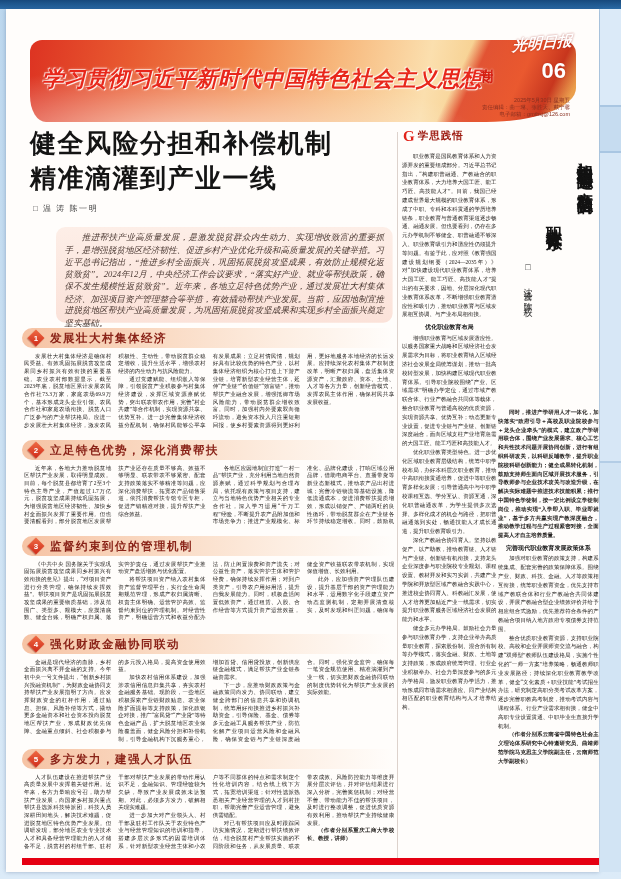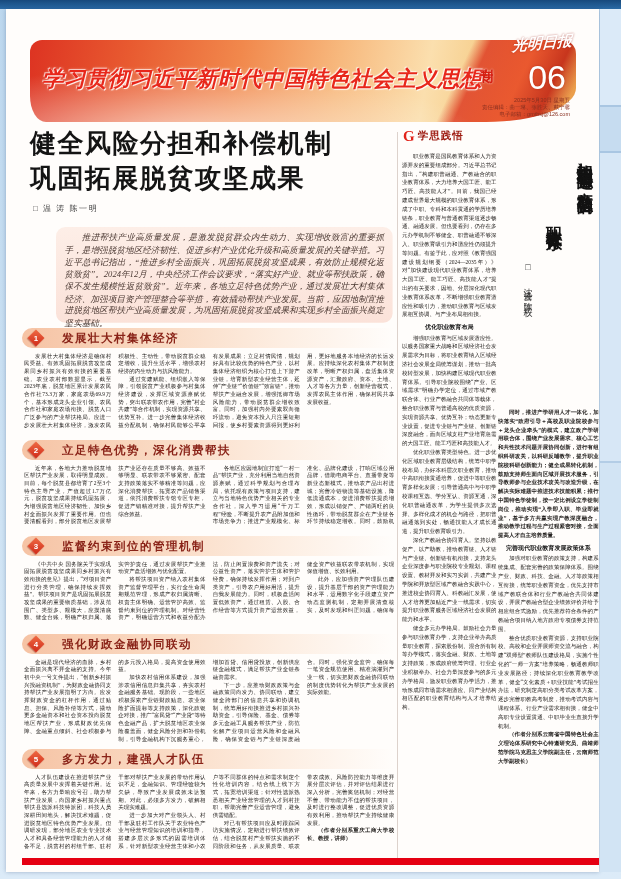--- a/index.html
+++ b/index.html
@@ -26,21 +26,21 @@
   .banner-slogan{position:absolute;left:12px;top:24px;font-family:"Liberation Sans",sans-serif;
     font-size:21.5px;font-weight:900;letter-spacing:.5px;color:#e8271b;white-space:nowrap;
     text-shadow:1px 1px 0 rgba(255,255,255,.85),-1px -1px 0 rgba(255,255,255,.6),0 0 3px rgba(255,255,255,.8);font-style:italic;}
   .banner-edition{position:absolute;left:448px;top:16px;writing-mode:vertical-rl;
     font-family:"Liberation Sans",sans-serif;font-size:14px;font-weight:900;color:#d61f12;letter-spacing:2px;
     text-shadow:0 0 2px rgba(255,255,255,.8);}
   .masthead{position:absolute;right:4px;top:-6px;font-family:"Liberation Serif",serif;
     font-style:italic;font-weight:700;font-size:15px;color:#fff;transform:rotate(-5deg) skewX(-8deg);
     text-shadow:0 0 2px rgba(150,20,10,.6);}
   .pagenum{position:absolute;right:10px;top:18px;font-family:"Liberation Sans",sans-serif;
-    font-size:34px;font-weight:400;color:#fff;text-shadow:0 0 2px rgba(150,20,10,.5);}
+    font-size:22px;font-weight:700;color:#fff;text-shadow:0 0 2px rgba(150,20,10,.5);}
   .banner-info{position:absolute;right:6px;bottom:4px;width:240px;transform:scale(.55);transform-origin:100% 100%;
     text-align:right;font-family:"Liberation Sans",sans-serif;font-size:10px;line-height:13px;color:#8a3020;}
 
   
   .m-title{position:absolute;left:30px;top:126px;font-family:"Liberation Sans",sans-serif;
     font-size:26px;line-height:35px;font-weight:900;letter-spacing:1.5px;color:#141414;}
   .m-byline{position:absolute;left:33px;top:203px;width:200px;transform:scale(.8);transform-origin:0 0;
     font-size:10px;color:#444;letter-spacing:2px;}
   .intro-box{position:absolute;left:56px;top:227px;width:510px;height:145px;transform:scale(.66);transform-origin:0 0;
     background:linear-gradient(180deg,#fdeee7,#fbe2d9);border-radius:14px;box-sizing:border-box;
@@ -49,21 +49,21 @@
   .intro-box p{margin:0;text-indent:2em;}
 
   .sec-head{position:absolute;left:22px;width:372px;height:20px;display:flex;align-items:center;gap:8px;
     padding-left:6px;box-sizing:border-box;border-radius:10px 0 0 10px;
     background:linear-gradient(90deg,#f6c3a4 0%,#fadcc6 40%,#fdeee2 70%,rgba(255,255,255,0) 100%);}
   .badge{width:12px;height:12px;flex:0 0 12px;transform:rotate(45deg);margin-left:2px;
     background:linear-gradient(135deg,#ef6a43,#cf2b1a);display:flex;align-items:center;justify-content:center;
     box-shadow:0 1px 1px rgba(120,20,10,.4);}
   .badge i{font-style:normal;transform:rotate(-45deg) scale(.72);font-family:"Liberation Sans",sans-serif;
     font-size:11px;font-weight:700;color:#fff;}
-  .sec-head h3{margin:12px;font-family:"Liberation Sans",sans-serif;font-size:11.5px;font-weight:900;
+  .sec-head h3{margin:0;font-family:"Liberation Sans",sans-serif;font-size:11.5px;font-weight:900;
     letter-spacing:1.5px;color:#8a2318;}
   .sec-body{position:absolute;left:24px;width:673px;transform:scale(.55);transform-origin:0 0;
     column-count:4;column-gap:13px;column-fill:auto;overflow:hidden;
     font-size:10px;line-height:14px;text-align:justify;color:#23201e;}
   .sec-body p{margin:0;text-indent:2em;}
   .sec-body p:last-child.attr-last, .sec-body.has-attr p:last-child{font-weight:700;}
 
   .v-divider{position:absolute;left:397px;top:132px;width:1px;height:726px;background:#ddd2cc;}
 
   
@@ -106,21 +106,21 @@
     <div class="pagenum">06</div>
     <div class="banner-info">
       <div>2025年5月30日 星期五</div>
       <div>责任编辑：曲一琳、张胜天、戴宁馨</div>
       <div>电子邮箱：gmtbsj@126.com</div>
     </div>
   </div>
 
   <div class="m-title">
     <div>健全风险分担和补偿机制</div>
-    <div>巩固拓展脱贫攻坚成果</div>
+    <div>精准滴灌到产业一线</div>
   </div>
   <div class="m-byline">□ 温 涛  陈一明</div>
 
   <div class="intro-box">
     <p>推进帮扶产业高质量发展，是激发脱贫群众内生动力、实现增收致富的重要抓手，是增强脱贫地区经济韧性、促进乡村产业优化升级和高质量发展的关键举措。习近平总书记指出，“推进乡村全面振兴，巩固拓展脱贫攻坚成果，有效防止规模化返贫致贫”。2024年12月，中央经济工作会议要求，“落实好产业、就业等帮扶政策，确保不发生规模性返贫致贫”。近年来，各地立足特色优势产业，通过发展壮大村集体经济、加强项目资产管理整合等举措，有效撬动帮扶产业发展。当前，应因地制宜推进脱贫地区帮扶产业高质量发展，为巩固拓展脱贫攻坚成果和实现乡村全面振兴奠定坚实基础。</p>
   </div>
 
   <div class="sec-head" style="top:328px">
     <span class="badge">
         <i>1</i>

